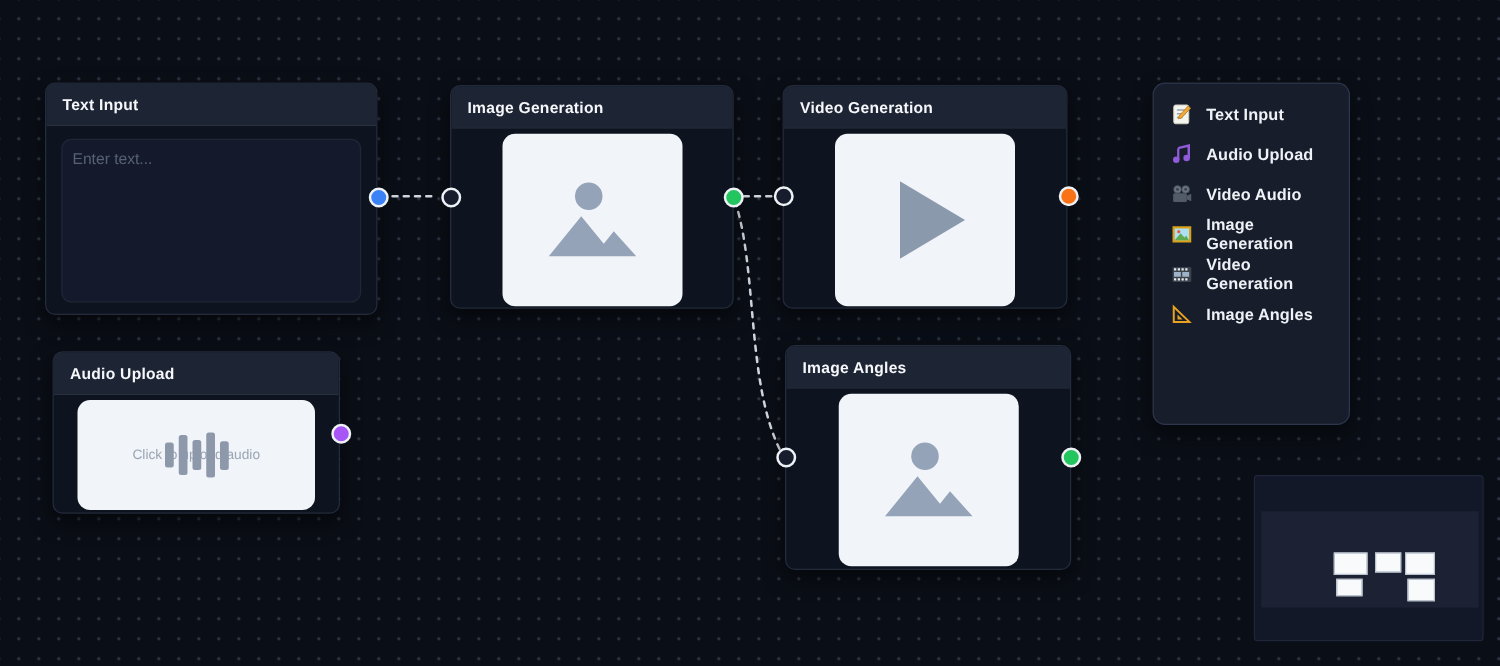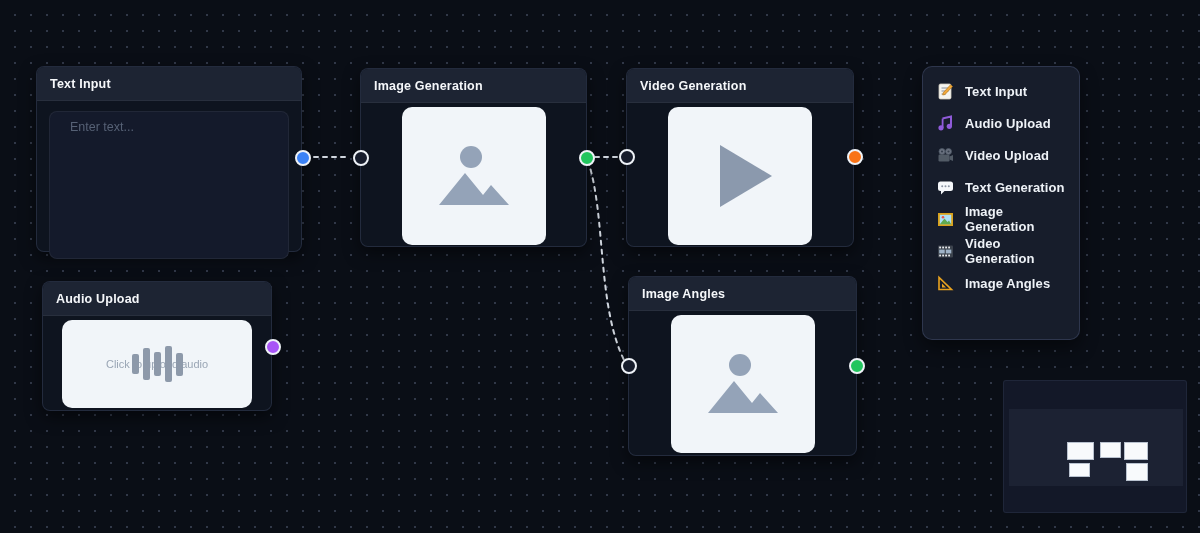--- a/index.html
+++ b/index.html
@@ -35,25 +35,25 @@
     padding: 0 13px;
     color: #f5f7fa;
     font-size: 12.5px; font-weight: 700; letter-spacing: 0.2px;
   }
   .node-body { display: flex; align-items: center; justify-content: center; }
 
   
   .node-textinput { left: 36px; top: 66px; width: 266px; height: 186px; }
   .ti-body { padding: 10px 12px 0; }
   .ti-textarea {
-    width: 100%; height: 148px; resize: none; display: block;
+    width: 100%; height: 131px; resize: none; display: block;
     background: #141a2b;
     border: 1px solid rgba(255,255,255,0.06);
     border-radius: 8px;
-    color: #ffffff; font-size: 12.5px; padding: 8px 20px;
+    color: #ffffff; font-size: 12.5px; padding: 8px 8px;
     font-family: "Liberation Sans", sans-serif;
     outline: none;
   }
   .ti-textarea::placeholder { color: #566175; }
   .char-count { text-align: left; font-size: 10px; color: #7e8899; padding: 5px 14px 6px; margin-top: 40px; }
 
   
   .node-imagegen  { left: 360px; top: 68px;  width: 227px; height: 179px; }
   .node-videogen  { left: 626px; top: 68px;  width: 228px; height: 179px; }
   .node-imageangles { left: 628px; top: 276px; width: 229px; height: 180px; }
@@ -245,33 +245,21 @@
       <span class="p-icon">
         <svg viewBox="0 0 17 17" width="17" height="17">
             <circle cx="5" cy="4.5" r="3" fill="#6b7280" stroke="#4b5563" stroke-width="0.8"></circle>
             <circle cx="11.5" cy="4.5" r="3" fill="#6b7280" stroke="#4b5563" stroke-width="0.8"></circle>
             <circle cx="5" cy="4.5" r="1.1" fill="#37404d"></circle>
             <circle cx="11.5" cy="4.5" r="1.1" fill="#37404d"></circle>
             <rect x="1.5" y="7.5" width="11" height="7" rx="1.2" fill="#525b66"></rect>
             <polygon points="12.5,9.5 16,8 16,14 12.5,12.5" fill="#525b66"></polygon>
           </svg>
       </span>
-      <span class="p-label">Video Upload</span>
-    </div>
-    <div class="palette-item">
-      <span class="p-icon">
-        <svg viewBox="0 0 17 17" width="17" height="17">
-            <rect x="1" y="2.5" width="15" height="9.5" rx="2.5" fill="#f5f7fa"></rect>
-            <polygon points="4,11.5 4,15.5 8,11.5" fill="#f5f7fa"></polygon>
-            <circle cx="5.2" cy="7.2" r="1" fill="#8b95a3"></circle>
-            <circle cx="8.5" cy="7.2" r="1" fill="#8b95a3"></circle>
-            <circle cx="11.8" cy="7.2" r="1" fill="#8b95a3"></circle>
-          </svg>
-      </span>
-      <span class="p-label">Text Generation</span>
+      <span class="p-label">Video Audio</span>
     </div>
     <div class="palette-item">
       <span class="p-icon">
         <svg viewBox="0 0 17 17" width="17" height="17">
             <rect x="1" y="2" width="15" height="13" fill="#d9a21b"></rect>
             <rect x="2.8" y="3.8" width="11.4" height="9.4" fill="#aee0f5"></rect>
             <polygon points="2.8,13.2 7.5,7.5 10.5,11 12,9.5 14.2,13.2" fill="#5faa52"></polygon>
             <circle cx="6" cy="6.3" r="1.3" fill="#e8584a"></circle>
           </svg>
       </span>

